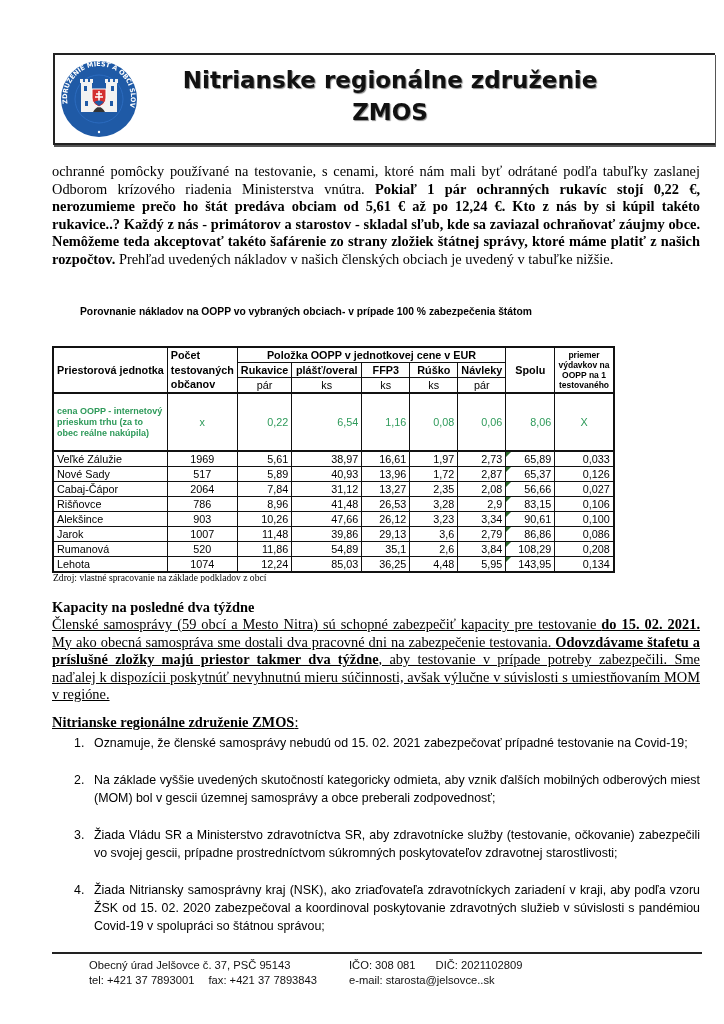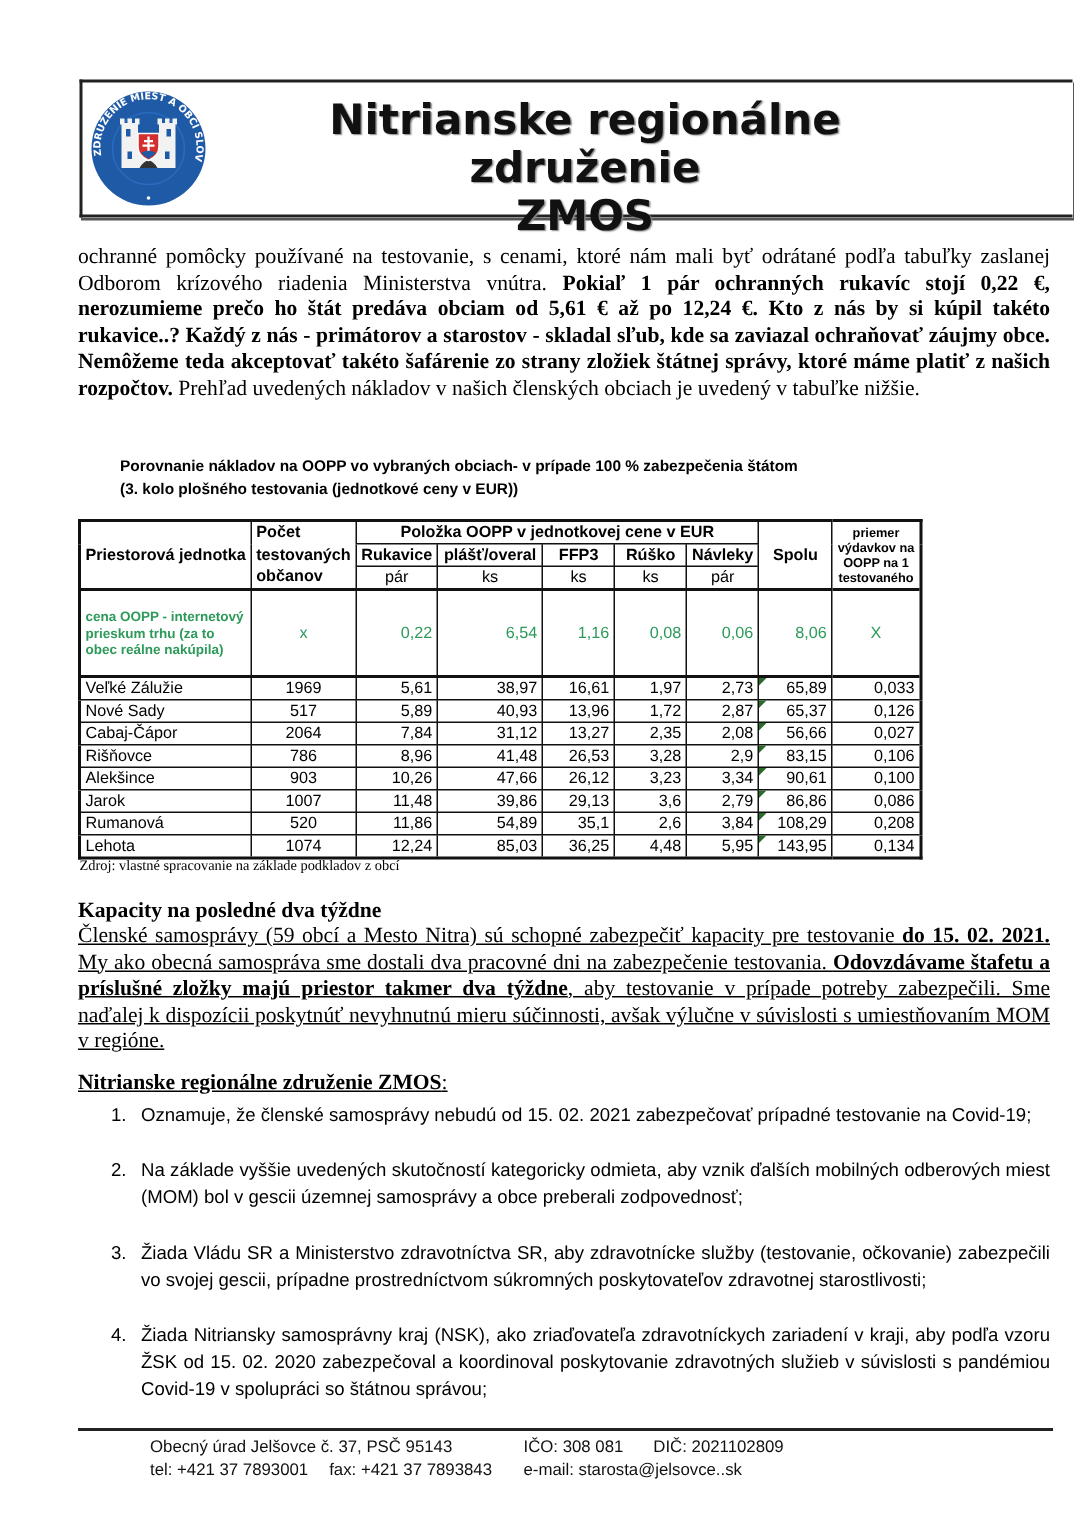--- a/index.html
+++ b/index.html
@@ -9,21 +9,21 @@
 
   
   .header-box {
     position: absolute; left: 53px; top: 53px; width: 662px; height: 92px;
     border: 2px solid #222; border-right: none; box-sizing: border-box;
     box-shadow: 1px 2px 0 #555;
   }
   .logo-wrap { position: absolute; left: 56px; top: 56px; width: 86px; height: 86px; }
   .header-title {
     position: absolute; left: 150px; top: 64px; width: 480px; text-align: center;
-    font-family: "DejaVu Sans", sans-serif; font-weight: bold; font-size: 28px; line-height: 32px;
+    font-family: "DejaVu Sans", sans-serif; font-weight: bold; font-size: 23px; line-height: 32px;
     color: #111; text-shadow: 1px 1px 1px #888;
   }
 
   
   .intro {
     position: absolute; left: 52px; top: 163px; width: 648px;
     font-size: 14.4px; line-height: 17.6px; text-align: justify;
   }
   .intro b { font-weight: bold; }
 
@@ -64,21 +64,21 @@
   .zmos-colon { font-weight: normal; text-decoration: none; }
   .olist { position: absolute; left: 68px; top: 734px; width: 632px; margin: 0; padding: 0; list-style: none;
            font-family: "Liberation Sans", "DejaVu Sans", sans-serif; font-size: 12.4px; line-height: 18px; }
   .olist li { position: relative; padding-left: 26px; text-align: justify; }
   .olist .num { position: absolute; left: 6px; top: 0; }
   .olist li + li { margin-top: 19px; }
 
   
   .footer-line { position: absolute; left: 52px; top: 952px; width: 650px; height: 2px; background: #222; }
   .footer { position: absolute; left: 58px; top: 958px; font-size: 11.2px; line-height: 15px; color: #111; }
-  .footer .col1 { position: absolute; left: 15px; top: 0; width: 260px; white-space: nowrap; }
+  .footer .col1 { position: absolute; left: 4px; top: 0; width: 260px; white-space: nowrap; }
   .footer .col2 { position: absolute; left: 264px; top: 0; width: 300px; white-space: nowrap; }
   .footer .gap { display: inline-block; width: 14px; }
 </style>
 </head>
 <body>
 
 <div class="header-box"></div>
 <div class="logo-wrap">
   <svg width="86" height="86" viewBox="0 0 86 86">
     <circle cx="43" cy="43" r="38" fill="#1f5aa6"></circle>
@@ -113,21 +113,20 @@
   <div>Nitrianske regionálne združenie</div>
   <div>ZMOS</div>
 </div>
 
 <div class="intro serif">
   <span>ochranné pomôcky používané na testovanie, s cenami, ktoré nám mali byť odrátané podľa tabuľky zaslanej Odborom krízového riadenia Ministerstva vnútra. </span><b>Pokiaľ 1 pár ochranných rukavíc stojí 0,22 €, nerozumieme prečo ho štát predáva obciam od 5,61 € až po 12,24 €. Kto z nás by si kúpil takéto rukavice..? Každý z nás - primátorov a starostov - skladal sľub, kde sa zaviazal ochraňovať záujmy obce. Nemôžeme teda akceptovať takéto šafárenie zo strany zložiek štátnej správy, ktoré máme platiť z našich rozpočtov.</b><span> Prehľad uvedených nákladov v našich členských obciach je uvedený v tabuľke nižšie.</span>
 </div>
 
 <div class="tcap sans">
   <div>Porovnanie nákladov na OOPP vo vybraných obciach- v prípade 100 % zabezpečenia štátom</div>
-  <div>(3. kolo plošného testovania (jednotkové ceny v EUR))</div>
 </div>
 
 <table class="ctable">
   <colgroup>
     <col style="width:104px">
       <col style="width:70px">
       <col style="width:47px">
       <col style="width:70px">
     <col style="width:48px">
       <col style="width:48px">

